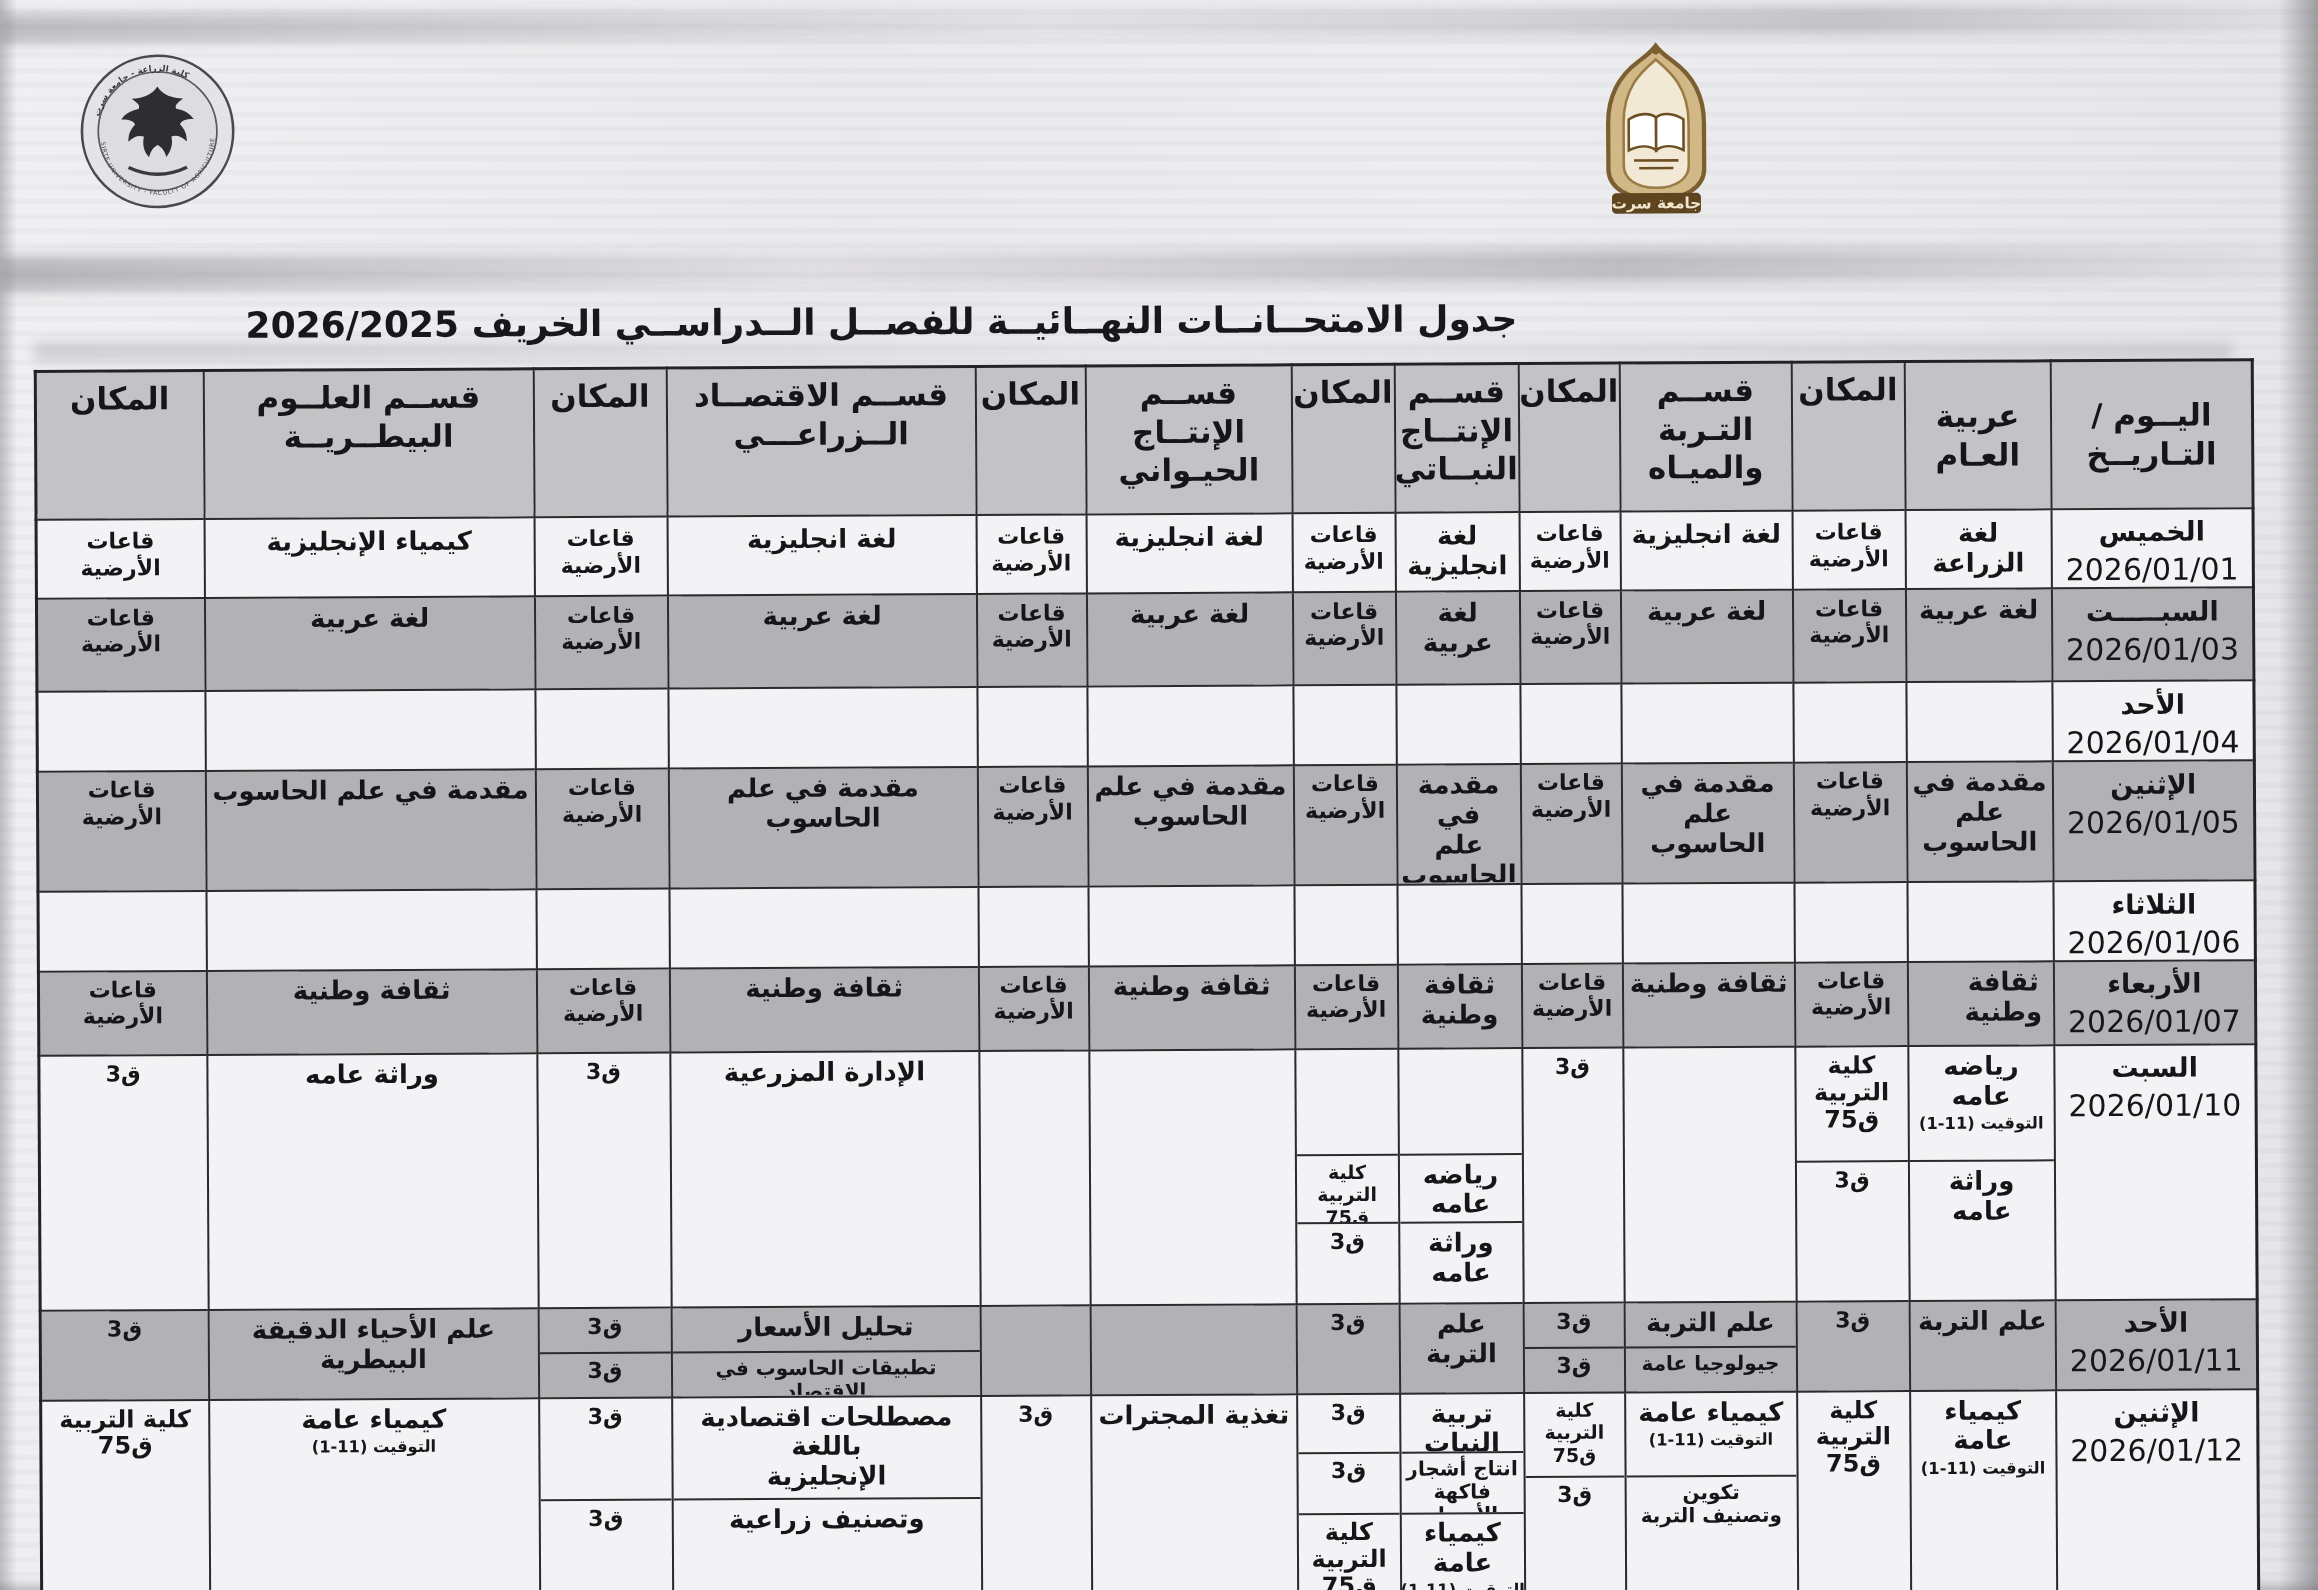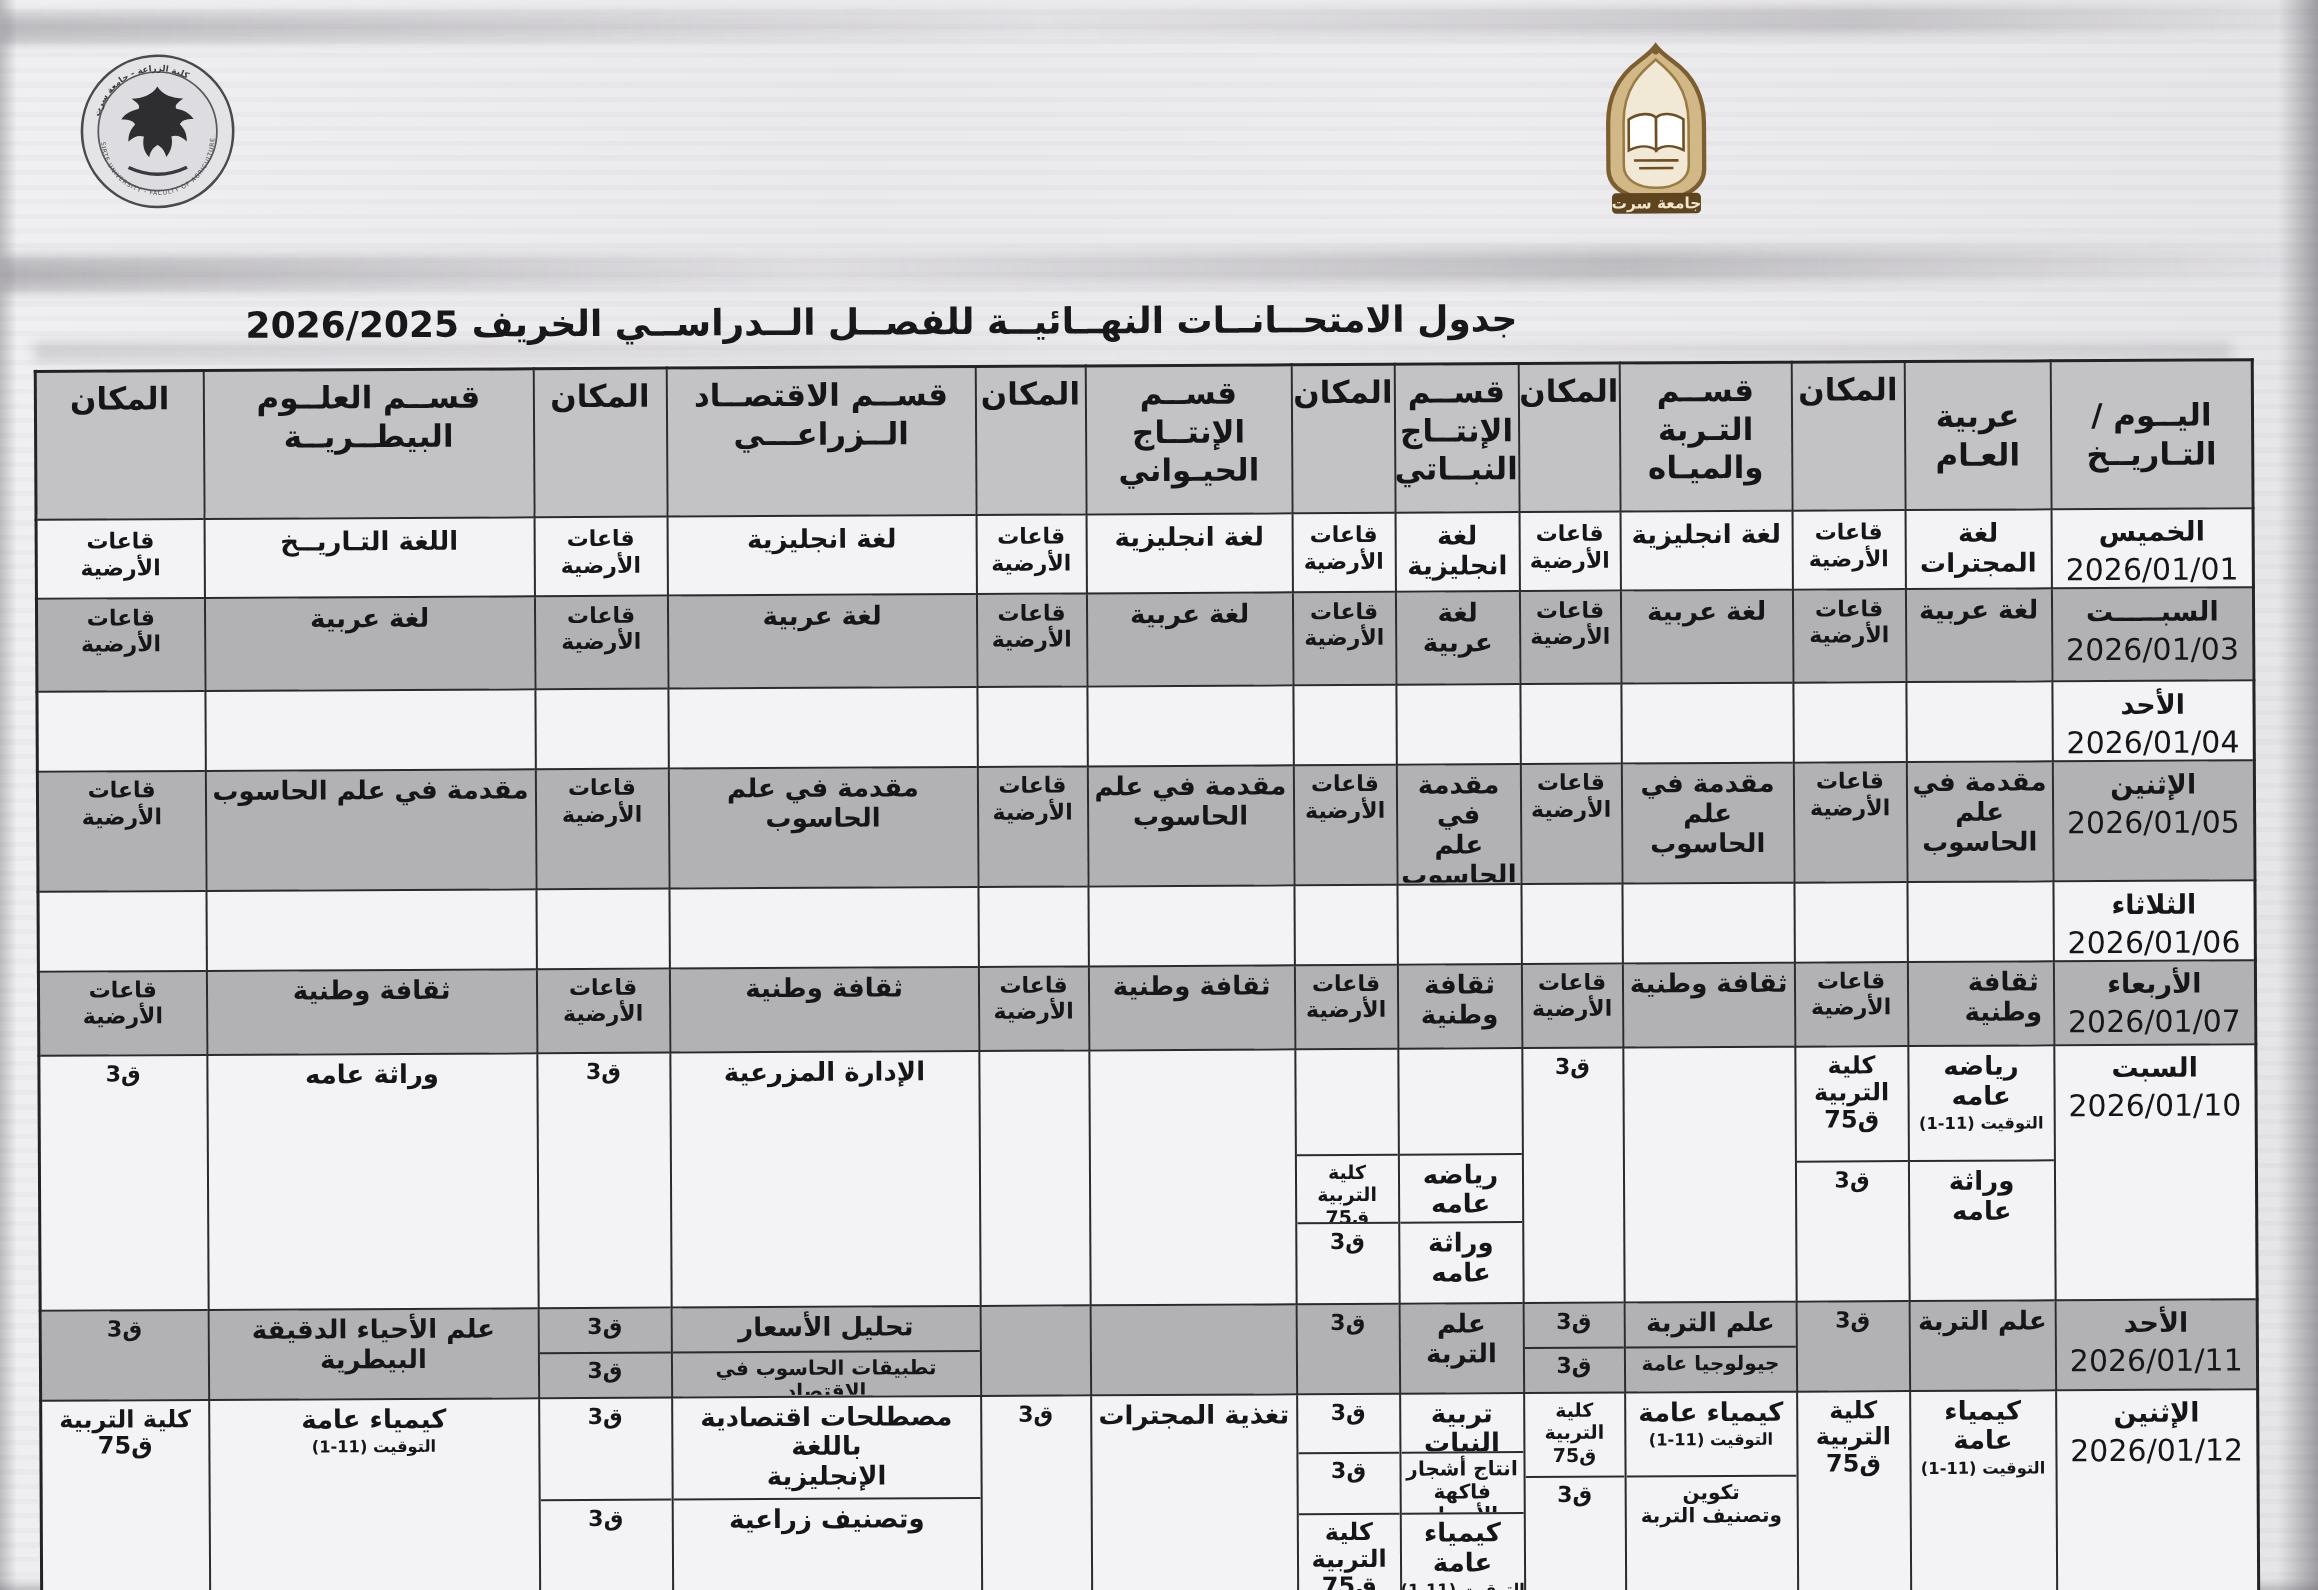--- a/index.html
+++ b/index.html
@@ -163,21 +163,21 @@
       <tbody>
           <tr style="height: 73px;">
             <td class="daycell">
               <div class="day-name">الخميس</div>
               <div class="day-date">2026/01/01</div>
             </td>
             <td>
               <div class="cw" style="height: 69px;">
                 <div class="sub" style="flex-grow: 1;">
                   <div class="t subj">لغة
-المجترات</div>
+الزراعة</div>
                 </div>
               </div>
             </td>
             <td>
               <div class="cw" style="height: 69px;">
                 <div class="sub" style="flex-grow: 1;">
                   <div class="t loc">قاعات
 الأرضية</div>
                 </div>
               </div>
@@ -238,21 +238,21 @@
               <div class="cw" style="height: 69px;">
                 <div class="sub" style="flex-grow: 1;">
                   <div class="t loc">قاعات
 الأرضية</div>
                 </div>
               </div>
             </td>
             <td>
               <div class="cw" style="height: 69px;">
                 <div class="sub" style="flex-grow: 1;">
-                  <div class="t subj">اللغة التـاريــخ</div>
+                  <div class="t subj">كيمياء الإنجليزية</div>
                 </div>
               </div>
             </td>
             <td>
               <div class="cw" style="height: 69px;">
                 <div class="sub" style="flex-grow: 1;">
                   <div class="t loc">قاعات
 الأرضية</div>
                 </div>
               </div>

